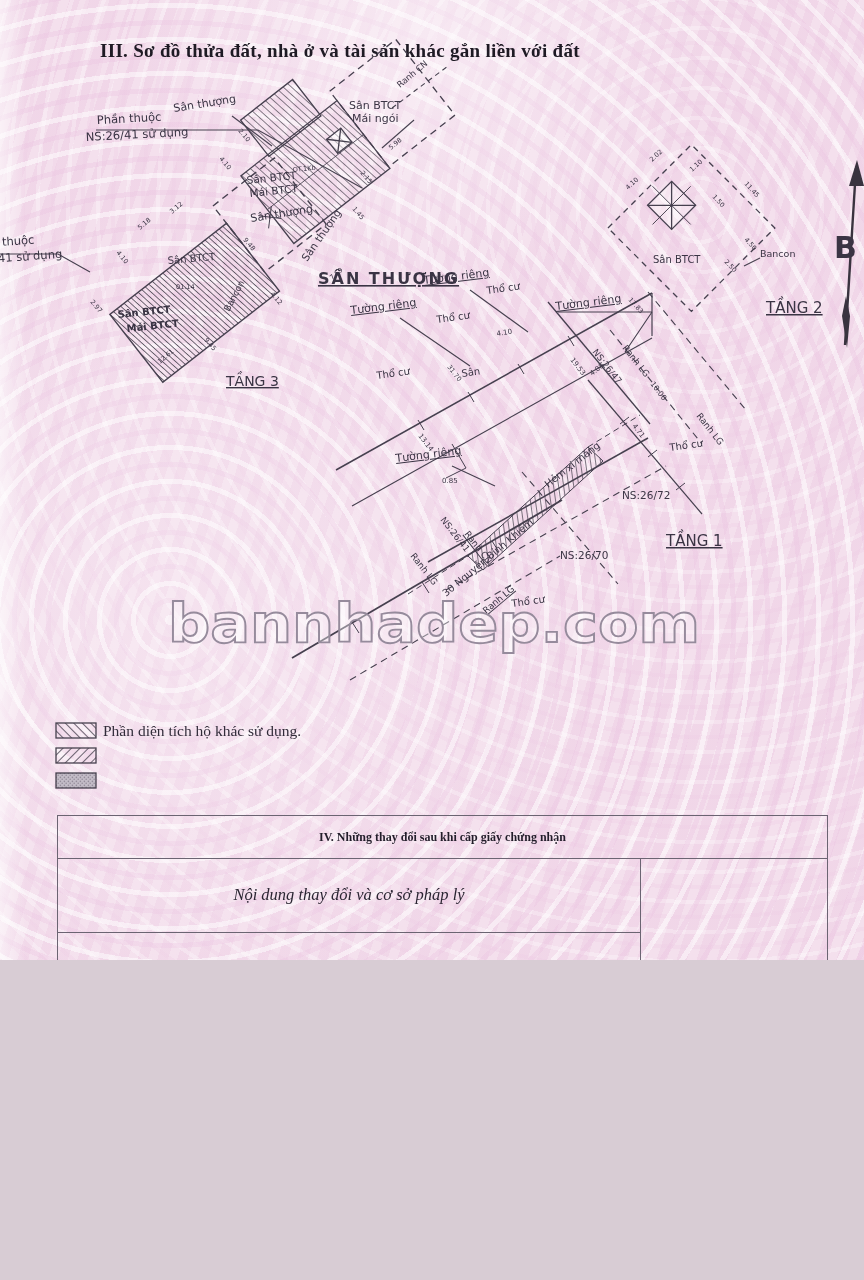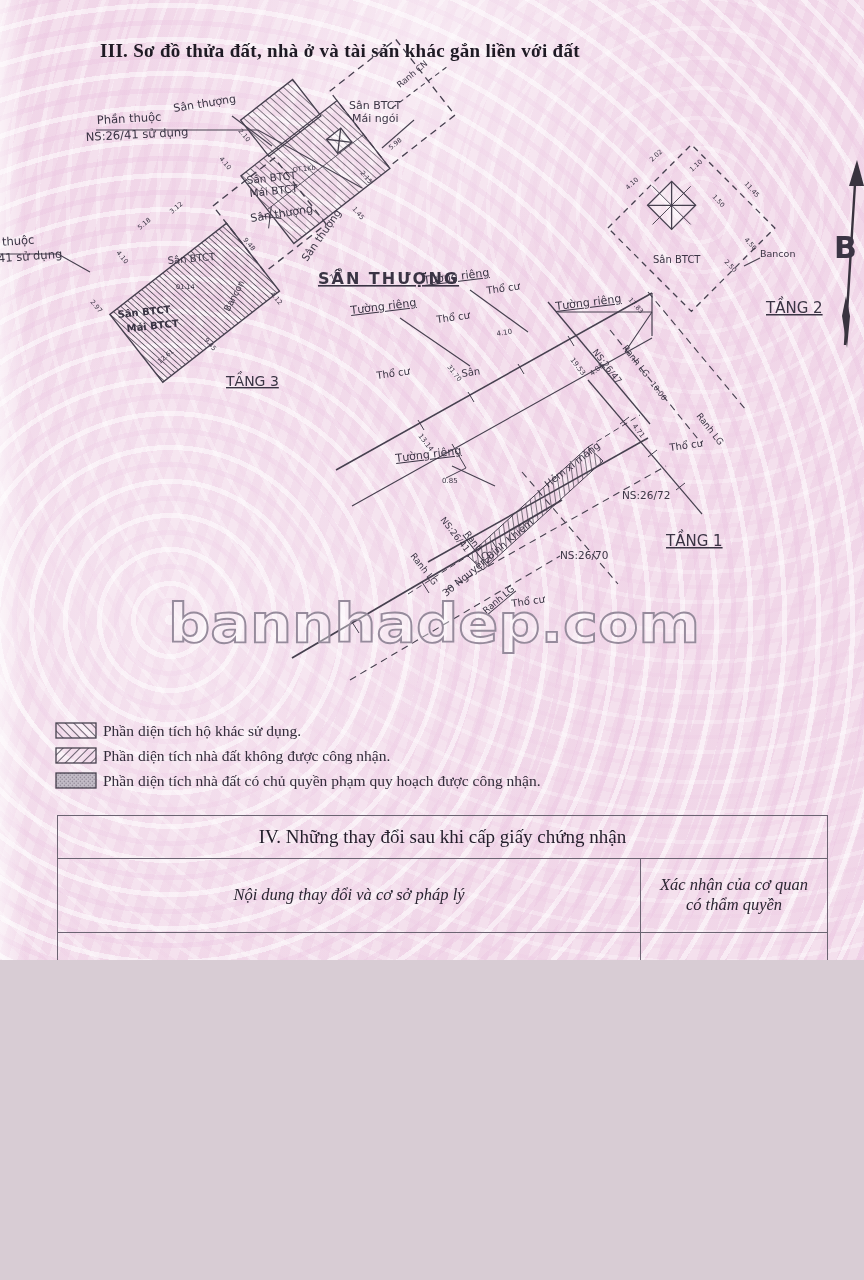--- a/index.html
+++ b/index.html
@@ -17,22 +17,22 @@
   .doc-title{position:absolute;left:100px;top:40px;width:600px;
     font-size:19px;font-weight:bold;letter-spacing:.3px;color:#1e1a24;}
   svg{overflow:hidden;display:block;}
   .diagram-svg{position:absolute;left:0;top:0;pointer-events:none;}
   .stroke{stroke:#46404f;fill:none;}
   .legend{position:absolute;left:55px;top:722px;width:760px;font-size:15.5px;color:#322c3a;}
   .legend-row{display:flex;height:25px;}
   .legend-row .sw{width:42px;height:17px;margin-right:6px;flex:0 0 auto;}
   .sec4{position:absolute;left:57px;top:815px;width:771px;height:428px;
     border:1.6px solid #6b6472;box-sizing:border-box;}
-  .sec4-title{height:42px;line-height:42px;text-align:center;font-weight:normal;
-    font-size:19px;border-bottom:1.4px solid #6b6472;color:#221d2a;}
+  .sec4-title{height:42px;line-height:42px;text-align:center;font-weight:bold;
+    font-size:12px;border-bottom:1.4px solid #6b6472;color:#221d2a;}
   .sec4-cols{position:absolute;left:0;top:42px;right:0;bottom:0;display:flex;font-style:italic;}
   .sec4-c1{width:583px;border-right:1.4px solid #6b6472;box-sizing:border-box;position:relative;}
   .sec4-c2{flex:1;position:relative;}
   .sec4-h{height:74px;display:flex;align-items:center;justify-content:center;
     text-align:center;font-size:16.5px;border-bottom:1.4px solid #6b6472;
     white-space:pre-line;color:#2a2532;}
   .sec4-faint{position:absolute;left:0;right:0;top:257px;border-top:1px solid rgba(95,88,104,.38);}
   .wm-bottom-svg{position:absolute;left:0;top:0;pointer-events:none;}
   .float-icon{position:absolute;left:822px;top:1190px;width:50px;height:78px;
     background:#f7f4f8;border-radius:10px 0 0 10px;box-shadow:0 1px 4px rgba(60,40,70,.35);}
@@ -227,49 +227,45 @@
       <span class="sw">
         <svg width="42" height="17">
             <defs>
               <pattern id="pf" width="6" height="6" patternUnits="userSpaceOnUse" patternTransform="rotate(45)">
                 <line x1="0" y1="0" x2="0" y2="6" stroke="#46404d" stroke-width="1.6"></line>
               </pattern>
             </defs>
         <rect x="1" y="1" width="40" height="15" fill="url(#pf)" stroke="#46404d" stroke-width="1.3"></rect>
           </svg>
       </span>
-      <span>Phần diện tích nhà đất không được công nhận.</span>
     </div>
     <div class="legend-row">
       <span class="sw">
         <svg width="42" height="17">
             <defs>
               <pattern id="pg" width="4" height="4" patternUnits="userSpaceOnUse">
                 <rect width="4" height="4" fill="#c3bcc7"></rect>
                 <circle cx="1.4" cy="1.4" r="0.8" fill="#958d9b"></circle>
                 <circle cx="3.2" cy="3.2" r="0.8" fill="#958d9b"></circle>
               </pattern>
             </defs>
         <rect x="1" y="1" width="40" height="15" fill="url(#pg)" stroke="#46404d" stroke-width="1.3"></rect>
           </svg>
       </span>
-      <span>Phần diện tích nhà đất có chủ quyền phạm quy hoạch được công nhận.</span>
     </div>
   </div>
 
   <div class="sec4">
     <div class="sec4-title">IV. Những thay đổi sau khi cấp giấy chứng nhận</div>
     <div class="sec4-cols">
       <div class="sec4-c1">
         <div class="sec4-h">Nội dung thay đổi và cơ sở pháp lý</div>
         <div class="sec4-faint"></div>
       </div>
       <div class="sec4-c2">
-        <div class="sec4-h">Xác nhận của cơ quan
-có thẩm quyền</div>
         <div class="sec4-faint"></div>
       </div>
     </div>
   </div>
 
   <svg class="wm-bottom-svg" width="864" height="1280" viewBox="0 0 864 1280">
     <text x="10" y="1214" textLength="798" lengthAdjust="spacingAndGlyphs" font-family="DejaVu Sans, sans-serif" font-weight="bold" font-size="97" fill="#ffffff" stroke="#332d3b" stroke-width="5.5" paint-order="stroke">bannhadep.com</text>
   </svg>
 
   <div class="float-icon">

